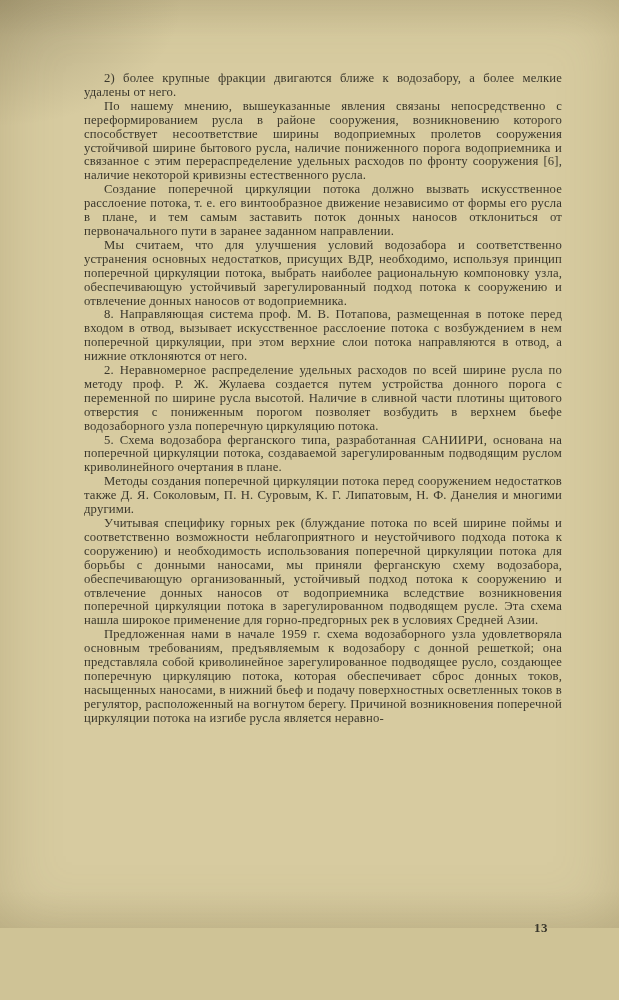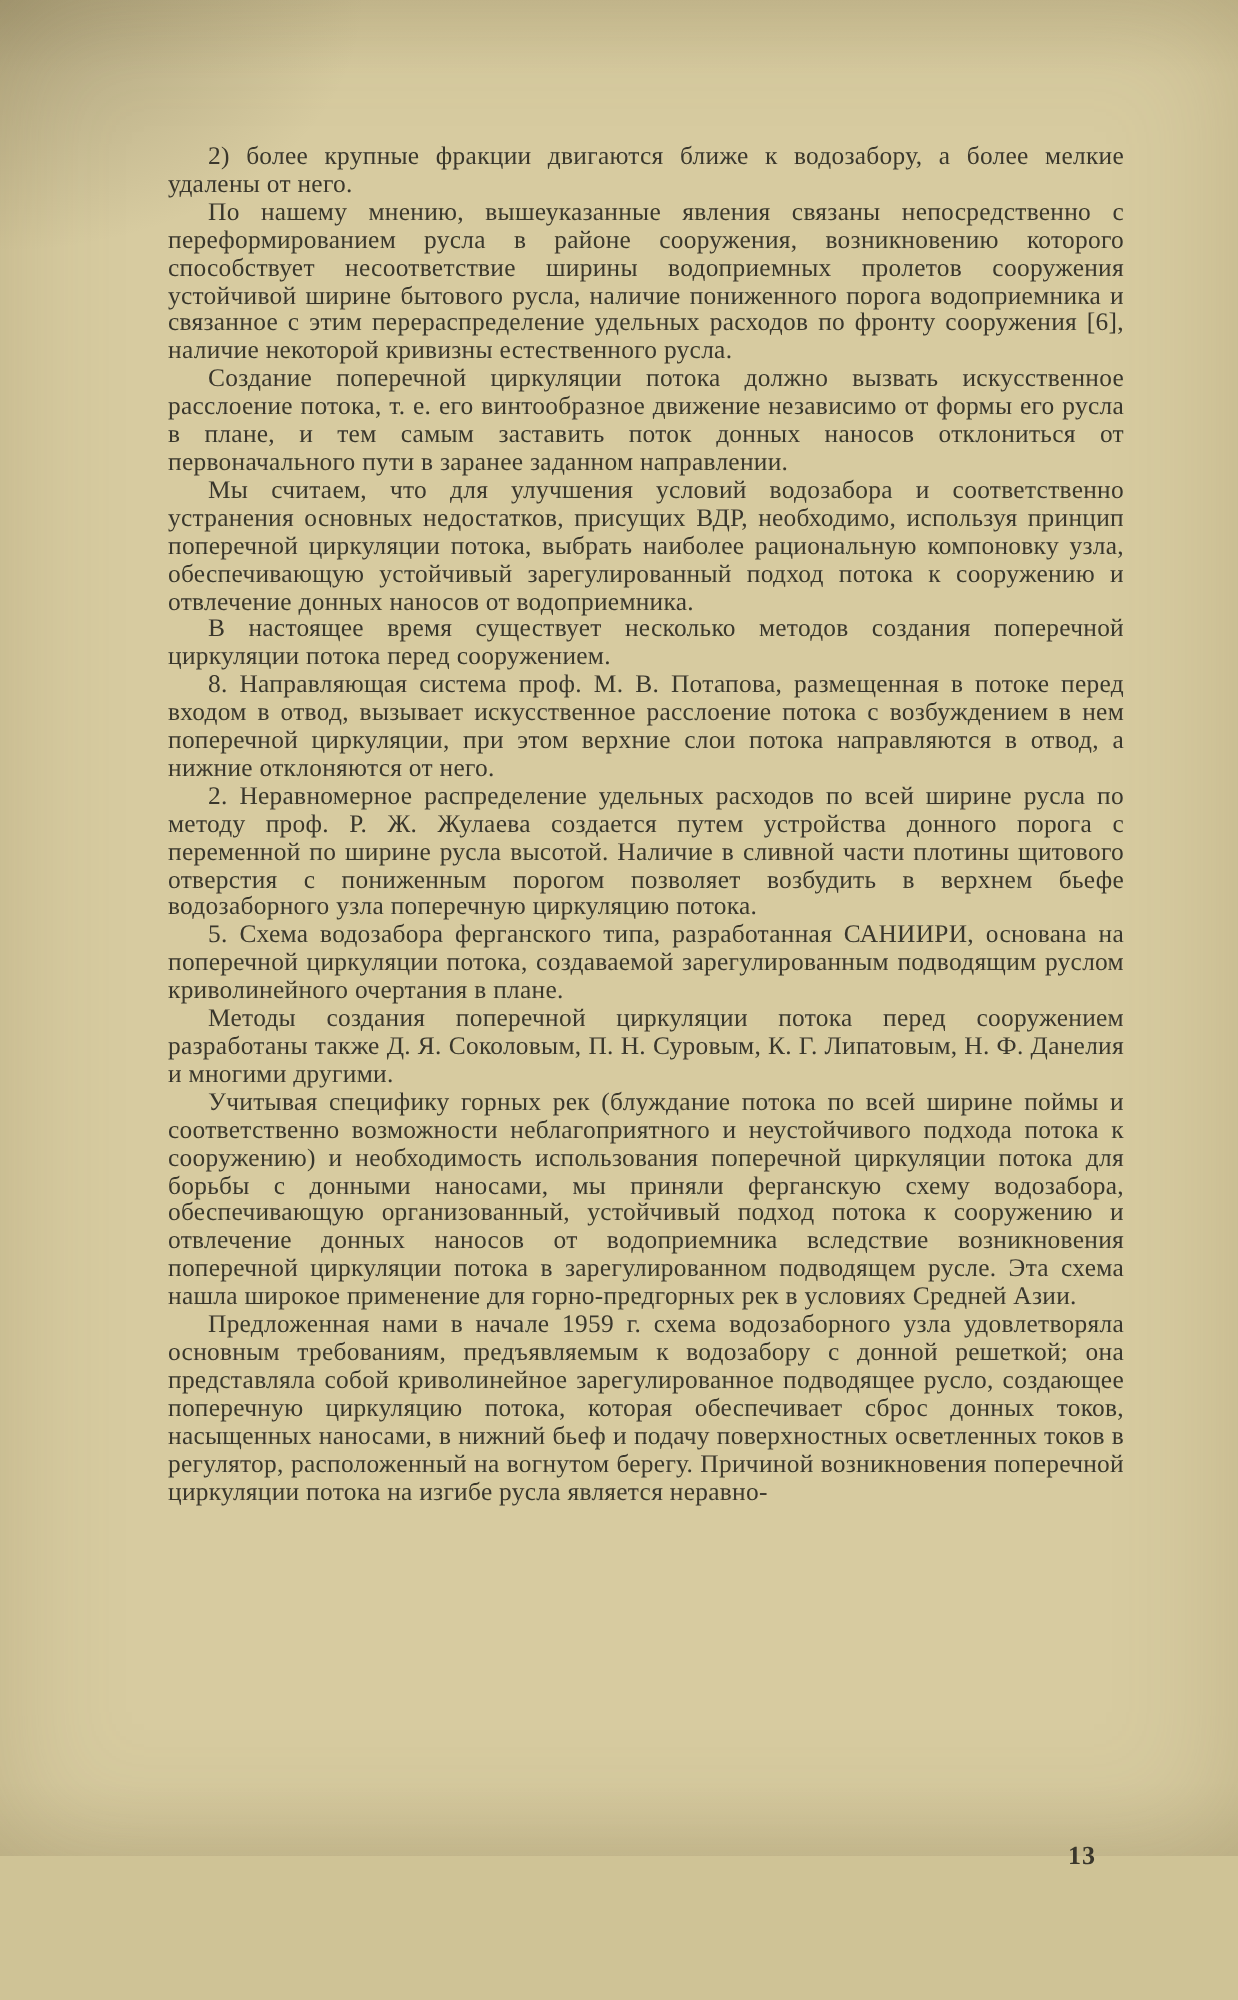--- a/index.html
+++ b/index.html
@@ -47,22 +47,21 @@
 </style>
 </head>
 <body>
 
 <div class="page">
   <div class="text-body">
       <p>2) более крупные фракции двигаются ближе к водозабору, а более мелкие удалены от него.</p>
       <p>По нашему мнению, вышеуказанные явления связаны непосредственно с переформированием русла в районе сооружения, возникновению которого способствует несоответствие ширины водоприемных пролетов сооружения устойчивой ширине бытового русла, наличие пониженного порога водоприемника и связанное с этим перераспределение удельных расходов по фронту сооружения [6], наличие некоторой кривизны естественного русла.</p>
       <p>Создание поперечной циркуляции потока должно вызвать искусственное расслоение потока, т. е. его винтообразное движение независимо от формы его русла в плане, и тем самым заставить поток донных наносов отклониться от первоначального пути в заранее заданном направлении.</p>
       <p>Мы считаем, что для улучшения условий водозабора и соответственно устранения основных недостатков, присущих ВДР, необходимо, используя принцип поперечной циркуляции потока, выбрать наиболее рациональную компоновку узла, обеспечивающую устойчивый зарегулированный подход потока к сооружению и отвлечение донных наносов от водоприемника.</p>
-      <p>В настоящее время существует несколько методов создания поперечной циркуляции потока перед сооружением.</p>
       <p>8. Направляющая система проф. М. В. Потапова, размещенная в потоке перед входом в отвод, вызывает искусственное расслоение потока с возбуждением в нем поперечной циркуляции, при этом верхние слои потока направляются в отвод, а нижние отклоняются от него.</p>
       <p>2. Неравномерное распределение удельных расходов по всей ширине русла по методу проф. Р. Ж. Жулаева создается путем устройства донного порога с переменной по ширине русла высотой. Наличие в сливной части плотины щитового отверстия с пониженным порогом позволяет возбудить в верхнем бьефе водозаборного узла поперечную циркуляцию потока.</p>
       <p>5. Схема водозабора ферганского типа, разработанная САНИИРИ, основана на поперечной циркуляции потока, создаваемой зарегулированным подводящим руслом криволинейного очертания в плане.</p>
-      <p>Методы создания поперечной циркуляции потока перед сооружением разработаны также Д. Я. Соколовым, П. Н. Суровым, К. Г. Липатовым, Н. Ф. Данелия и многими другими.</p>
+      <p>Методы создания поперечной циркуляции потока перед сооружением недостатков также Д. Я. Соколовым, П. Н. Суровым, К. Г. Липатовым, Н. Ф. Данелия и многими другими.</p>
       <p>Учитывая специфику горных рек (блуждание потока по всей ширине поймы и соответственно возможности неблагоприятного и неустойчивого подхода потока к сооружению) и необходимость использования поперечной циркуляции потока для борьбы с донными наносами, мы приняли ферганскую схему водозабора, обеспечивающую организованный, устойчивый подход потока к сооружению и отвлечение донных наносов от водоприемника вследствие возникновения поперечной циркуляции потока в зарегулированном подводящем русле. Эта схема нашла широкое применение для горно-предгорных рек в условиях Средней Азии.</p>
       <p>Предложенная нами в начале 1959 г. схема водозаборного узла удовлетворяла основным требованиям, предъявляемым к водозабору с донной решеткой; она представляла собой криволинейное зарегулированное подводящее русло, создающее поперечную циркуляцию потока, которая обеспечивает сброс донных токов, насыщенных наносами, в нижний бьеф и подачу поверхностных осветленных токов в регулятор, расположенный на вогнутом берегу. Причиной возникновения поперечной циркуляции потока на изгибе русла является неравно-</p>
     </div>
   <div class="page-number">13</div>
 </div>
 
 </body></html>

